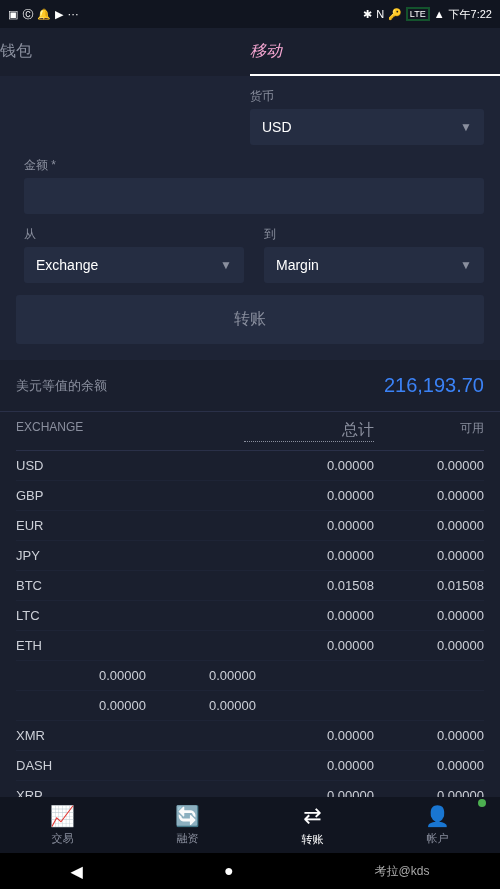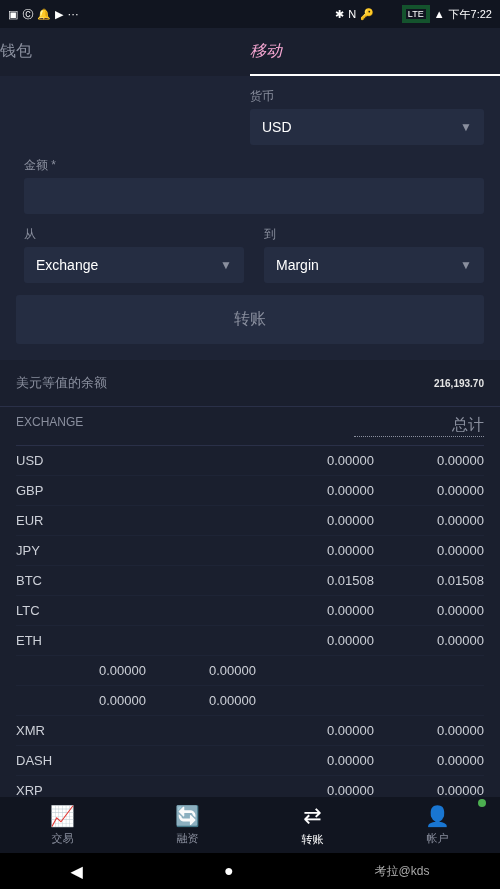--- a/index.html
+++ b/index.html
@@ -126,23 +126,22 @@
       display: flex;
       justify-content: space-between;
       align-items: center;
       border-bottom: 1px solid #2a3048;
     }
     .balance-label {
       font-size: 13px;
       color: #8a8f9e;
     }
     .balance-value {
-      font-size: 10px;
-      color: #e5e5e5;
-      font-weight: bold;
+      font-size: 20px;
+      color: #3b82f6;
     }
 
     
     .table-section {
       padding: 0 16px;
     }
 
     .table-header {
       display: flex;
       padding: 8px 0;
@@ -263,21 +262,21 @@
     <span>▣</span>
     <span>Ⓒ</span>
     <span>🔔</span>
     <span>▶</span>
     <span>···</span>
   </div>
   <div class="status-right">
     <span>✱</span>
     <span>N</span>
     <span>🔑</span>
-    <span style="font-size:9px;border:4px solid #14532d;padding:0 2px;margin-left:24px;">LTE</span>
+    <span style="font-size:9px;border:2px solid #14532d;padding:0 2px;">LTE</span>
     <span>▲</span>
     <span>下午7:22</span>
   </div>
 </div>
 
 <div class="tab-bar">
   <div class="tab-item">
     <span>钱包</span>
   </div>
   <div class="tab-item active">
@@ -330,20 +329,21 @@
 
 <div class="balance-section">
   <span class="balance-label">美元等值的余额</span>
   <span class="balance-value">216,193.70</span>
 </div>
 
 <div class="table-section">
   <div class="table-header">
     <div class="col-name">EXCHANGE</div>
     <div class="col-total">总计</div>
+    <div class="col-available">可用</div>
   </div>
   <div id="table-rows">
       <div class="table-row">
       <div class="row-name">USD</div>
       <div class="row-total">0.00000</div>
       <div class="row-available">0.00000</div>
     </div>
       <div class="table-row">
       <div class="row-name">GBP</div>
       <div class="row-total">0.00000</div>

